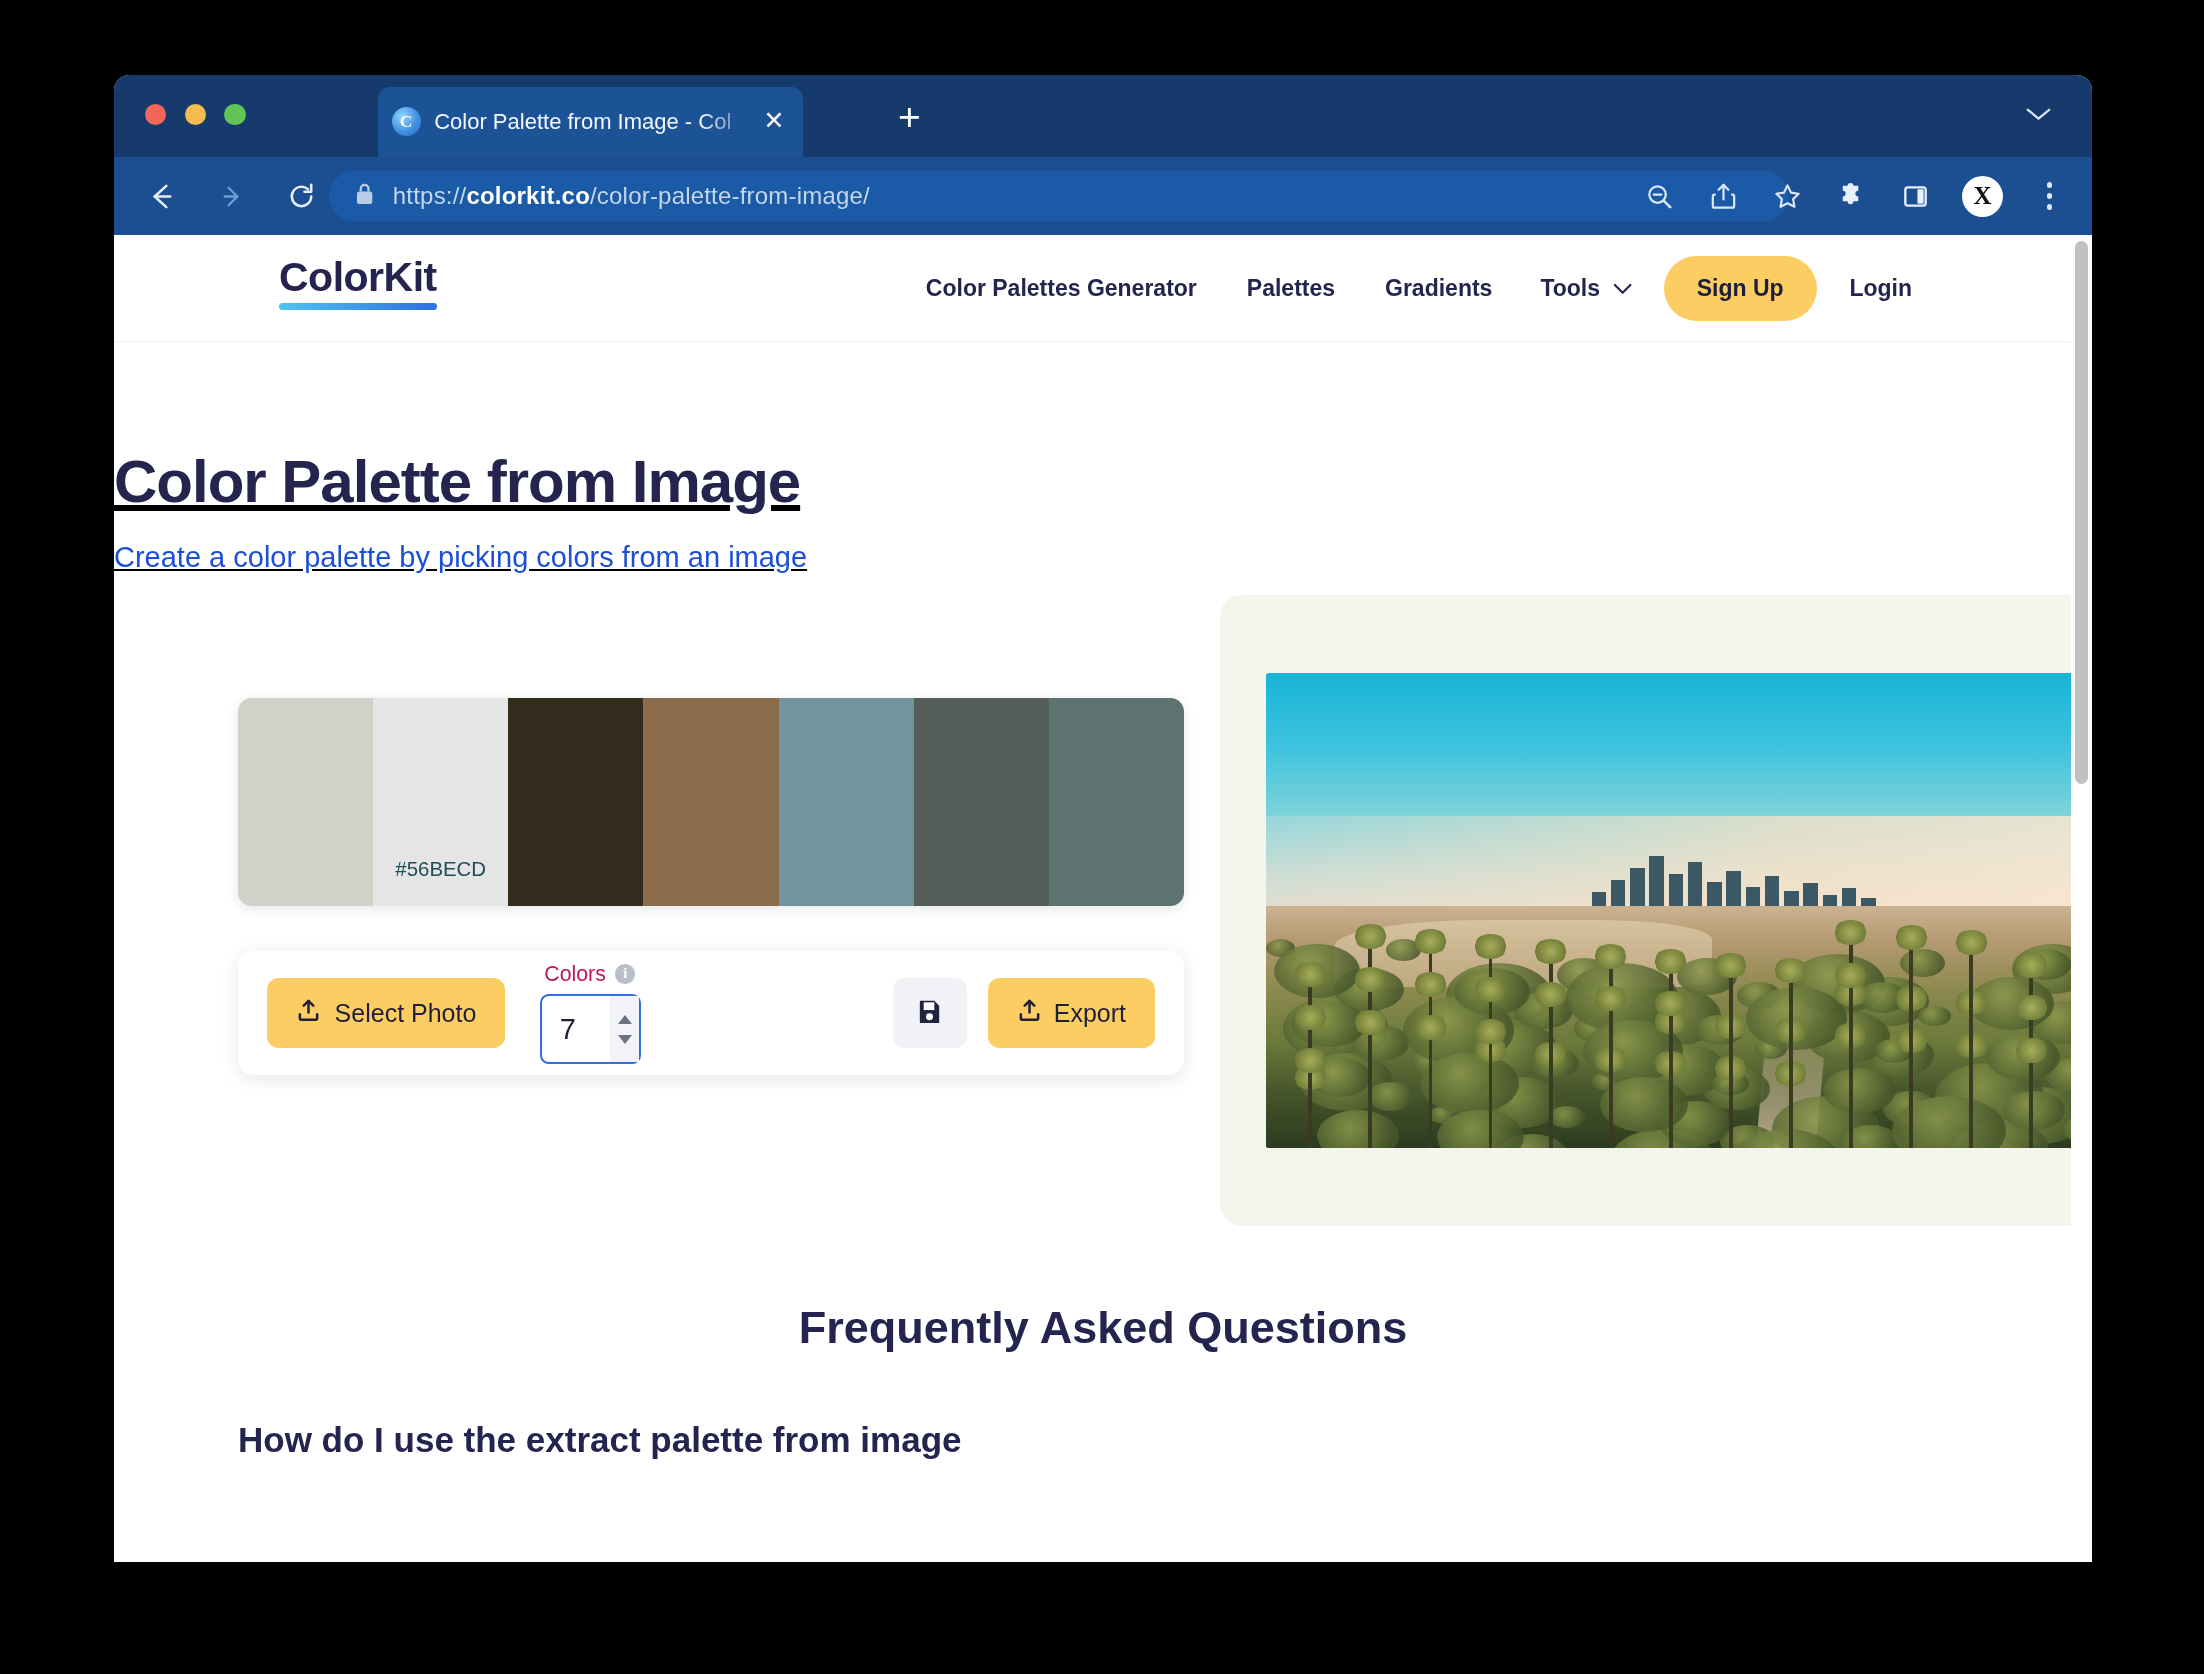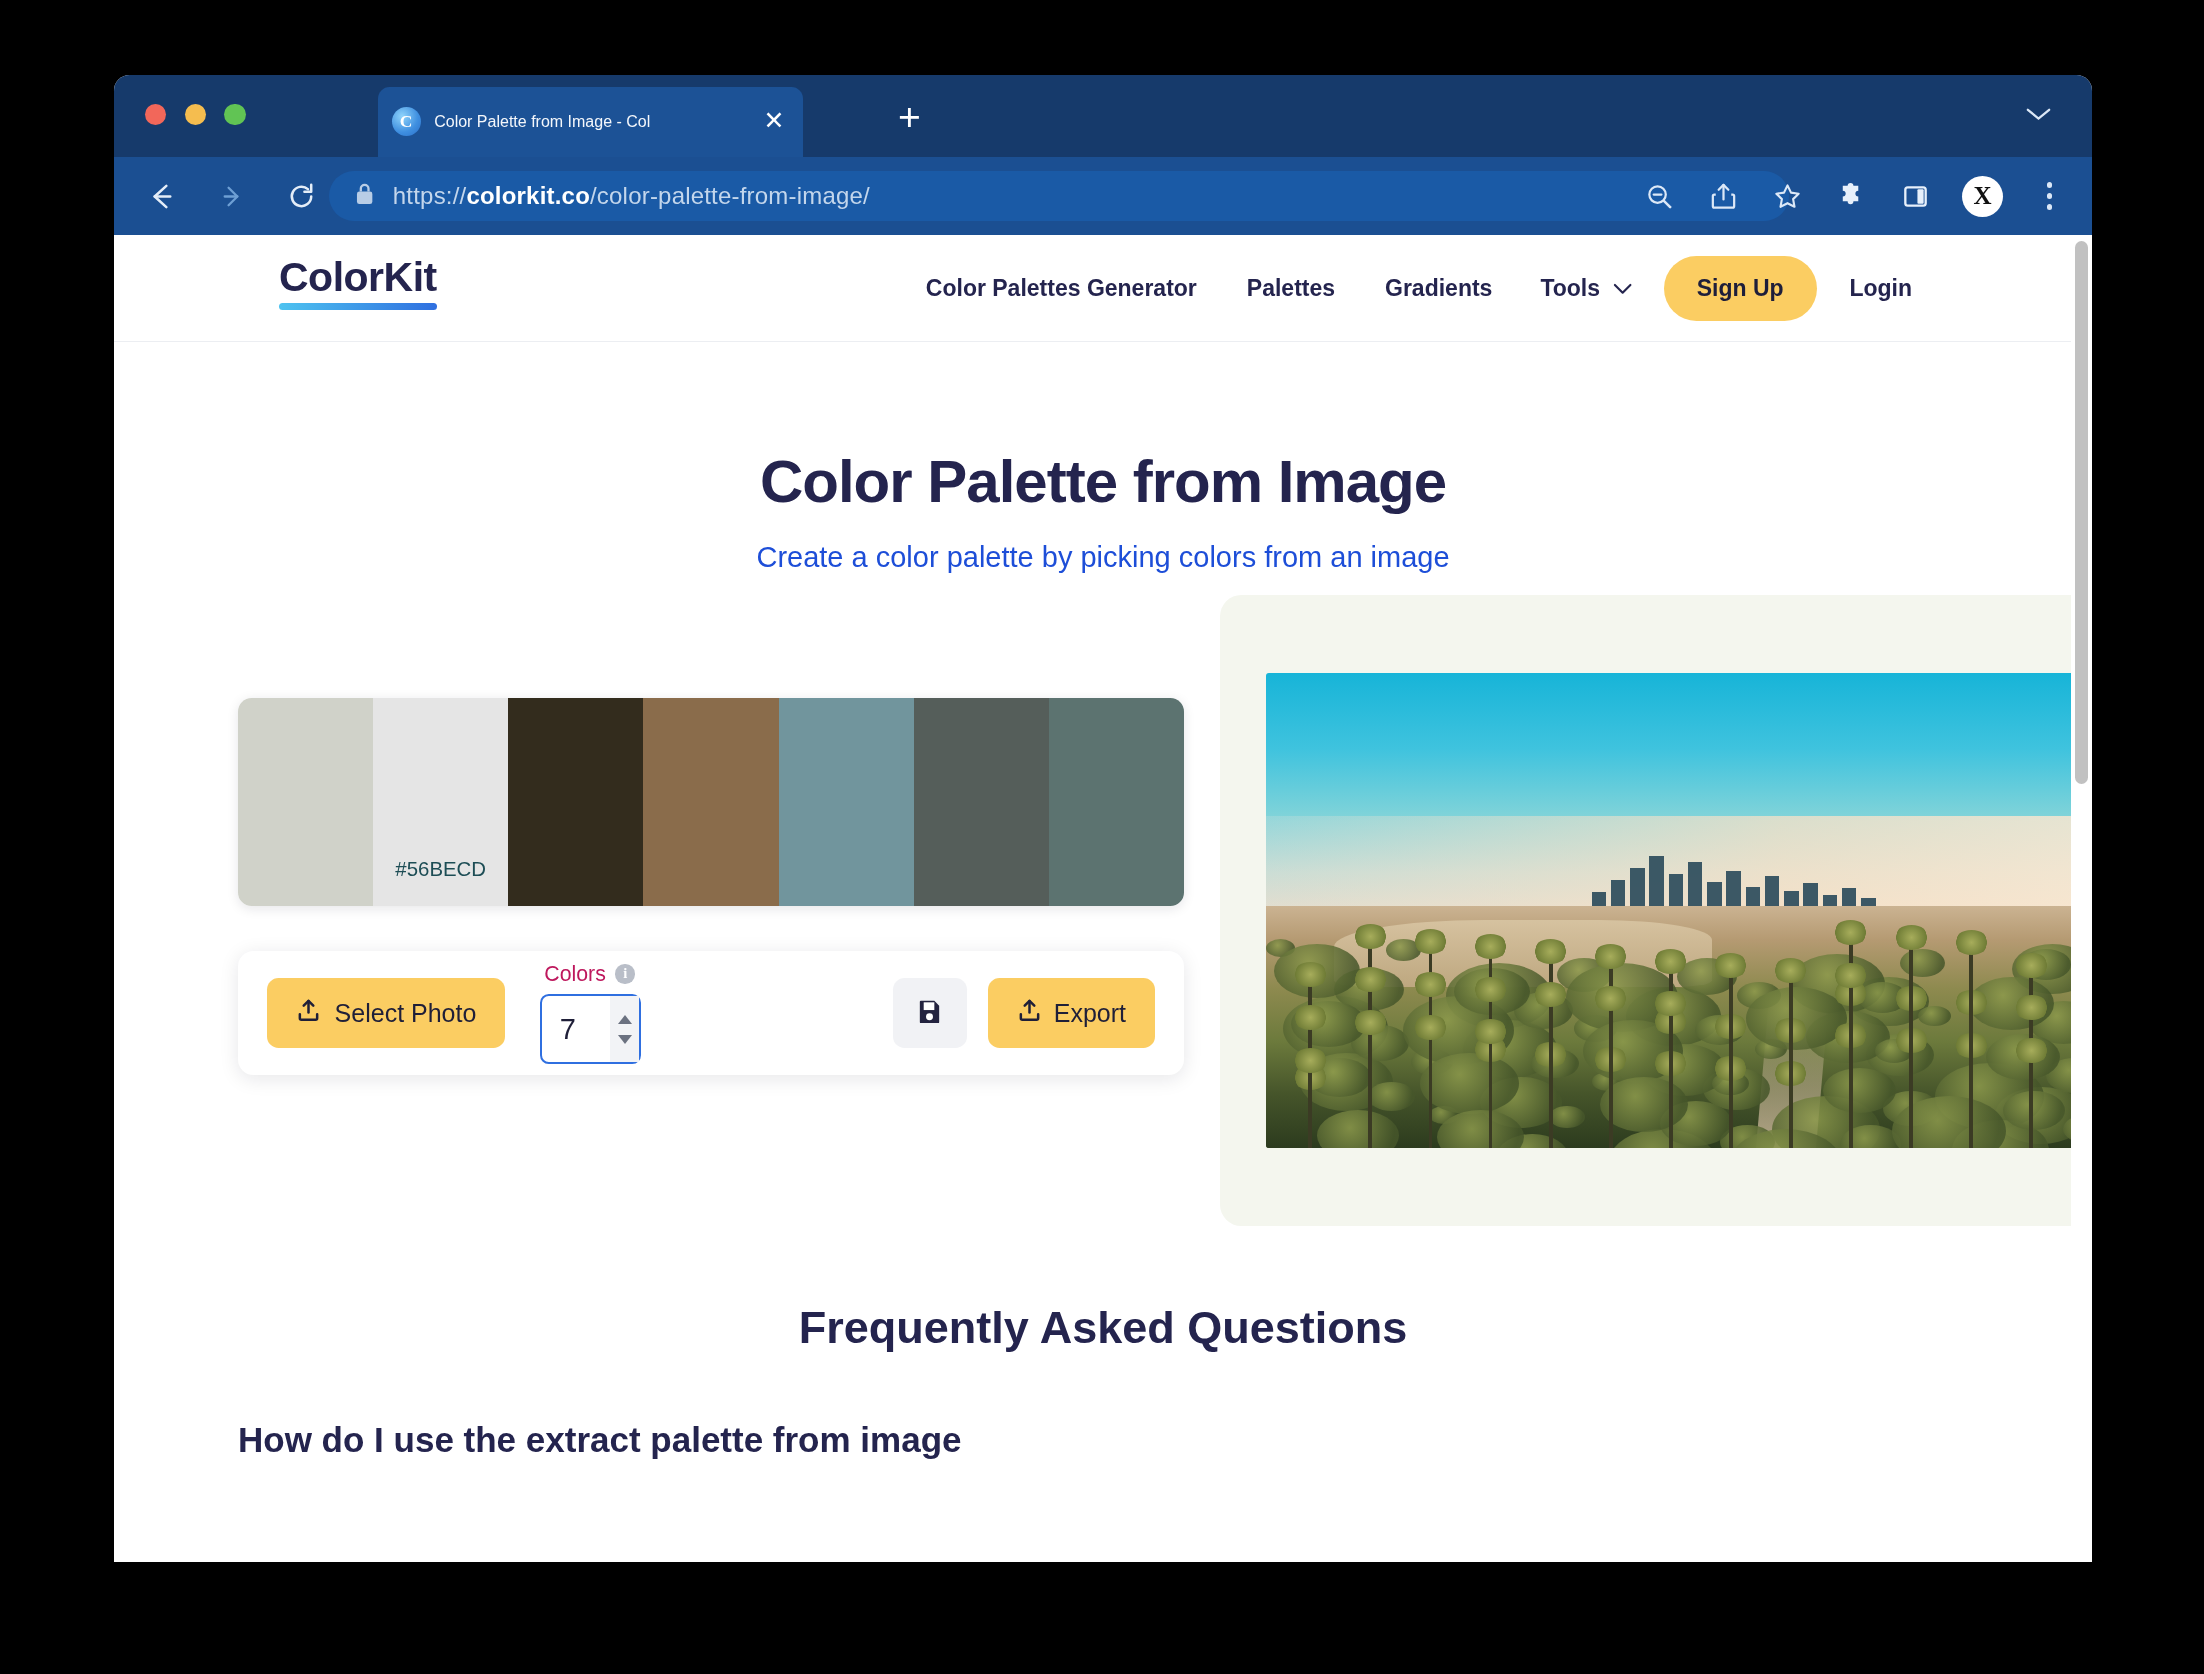--- a/index.html
+++ b/index.html
@@ -50,21 +50,21 @@
     background: radial-gradient(circle at 35% 32%, #8fd4fb 0%, #3f8fe0 58%, #2a6fc9 100%);
     display: flex; align-items: center; justify-content: center;
     flex: 0 0 auto; margin-right: 13.6px;
   }
   .tab-favicon span {
     color:#ffffff; font-size: 17.5px; font-weight: bold;
     font-family: "Liberation Serif", serif; line-height: 1;
   }
   #tab-title {
     flex: 1 1 auto;
-    color: #f4f7fb; font-size: 16px;
+    color: #f4f7fb; font-size: 22px;
     white-space: nowrap; overflow: hidden;
     -webkit-mask-image: linear-gradient(to right, #000 82%, transparent 100%);
             mask-image: linear-gradient(to right, #000 82%, transparent 100%);
   }
   #tab-close {
     flex: 0 0 auto; width: 31px; height: 31px;
     color: #ffffff; font-size: 25px; line-height: 29px; text-align: center;
     font-family: "Liberation Sans", sans-serif;
   }
   #new-tab-button {
@@ -171,21 +171,21 @@
     padding: 0 23px; font-size: 23px; font-weight: bold; color: #24244e;
   }
   #signup-button {
     background: #fbcd62; color: #1e1e3a;
     font-size: 23px; font-weight: bold;
     padding: 19.4px 33px; border-radius: 33px;
     margin: 0 7.8px;
   }
 
   
-  #hero { padding-top: 105px; text-align: center; }
+  #hero { padding-top: 105px; text-align: left; text-decoration: underline; }
   #page-title {
     font-size: 60px; font-weight: bold; color: #24244e;
     letter-spacing: -1px;
   }
   #page-subtitle {
     margin-top: 25px;
     font-size: 29px; color: #1d4ed8;
   }
 
   

